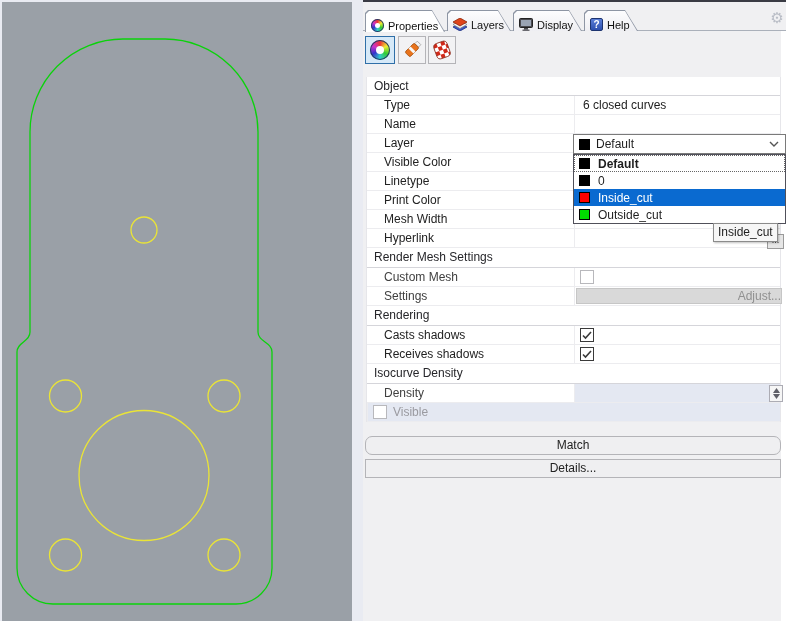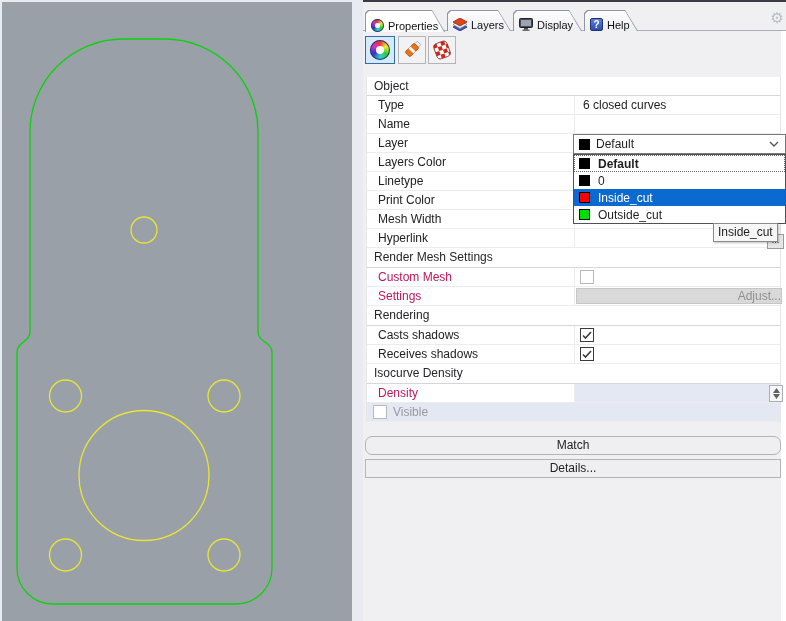--- a/index.html
+++ b/index.html
@@ -46,23 +46,23 @@
   .toolbtn { position:absolute; top:36px; height:28px; display:flex; align-items:center; justify-content:center; background:#f2f2f4; border:1px solid #b4b4b8; }
   #tb-props { left:2px; width:30px; border:1px solid #2f6fa8; background:#d6e9f8; }
   #tb-material { left:35px; width:28px; }
   #tb-texture { left:65px; width:28px; }
 
   
   #ptable { position:absolute; left:3px; top:77px; width:415px; height:345px; background:#fff; border-left:1px solid #e6e6ea; border-right:1px solid #e6e6ea; }
   .sec-h { height:20px; line-height:19px; padding-left:7px; color:#26262a; border-bottom:1px solid #d5d5da; background:#fff; }
   .sec-h.first { height:19px; line-height:18px; }
   .prow { height:19px; display:flex; border-bottom:1px solid #ececef; }
-  .prow .lbl { width:207px; padding-left:11px; line-height:18px; color:#222; }
+  .prow .lbl { width:207px; padding-left:17px; line-height:18px; color:#222; }
   .prow .val { flex:1; line-height:18px; padding-left:8px; position:relative; border-left:1px solid #ececef; }
-  .prow.disabled .lbl { color:#be185d; }
+  .prow.disabled .lbl { color:#404040; }
   .prow .val.dis-bg { background:#e4e8f2; color:#9a9aa0; }
 
   .chk { width:14px; height:14px; background:#fff; border:1px solid #3a3a3a; margin-top:2px; display:flex; align-items:center; justify-content:center; }
   .chk.dis { border-color:#b8b8bc; }
 
   .btn-adjust { position:absolute; left:1px; top:1px; width:206px; height:16px; background:#d9d9d9; border:1px solid #c6c6c6; color:#909090; text-align:right; line-height:14px; }
 
   .spinner { position:absolute; left:194px; top:1px; width:14px; height:17px; background:#f6f6f6; border:1px solid #acacb4; display:flex; flex-direction:column; align-items:center; justify-content:center; gap:1px; }
   .spinner svg { display:block; }
 
@@ -207,21 +207,21 @@
       </div>
       <div class="prow">
         <div class="lbl">Name</div>
         <div class="val"></div>
       </div>
       <div class="prow">
         <div class="lbl">Layer</div>
         <div class="val"></div>
       </div>
       <div class="prow">
-        <div class="lbl">Layers Color</div>
+        <div class="lbl">Visible Color</div>
         <div class="val"></div>
       </div>
       <div class="prow">
         <div class="lbl">Linetype</div>
         <div class="val"></div>
       </div>
       <div class="prow">
         <div class="lbl">Print Color</div>
         <div class="val"></div>
       </div>

